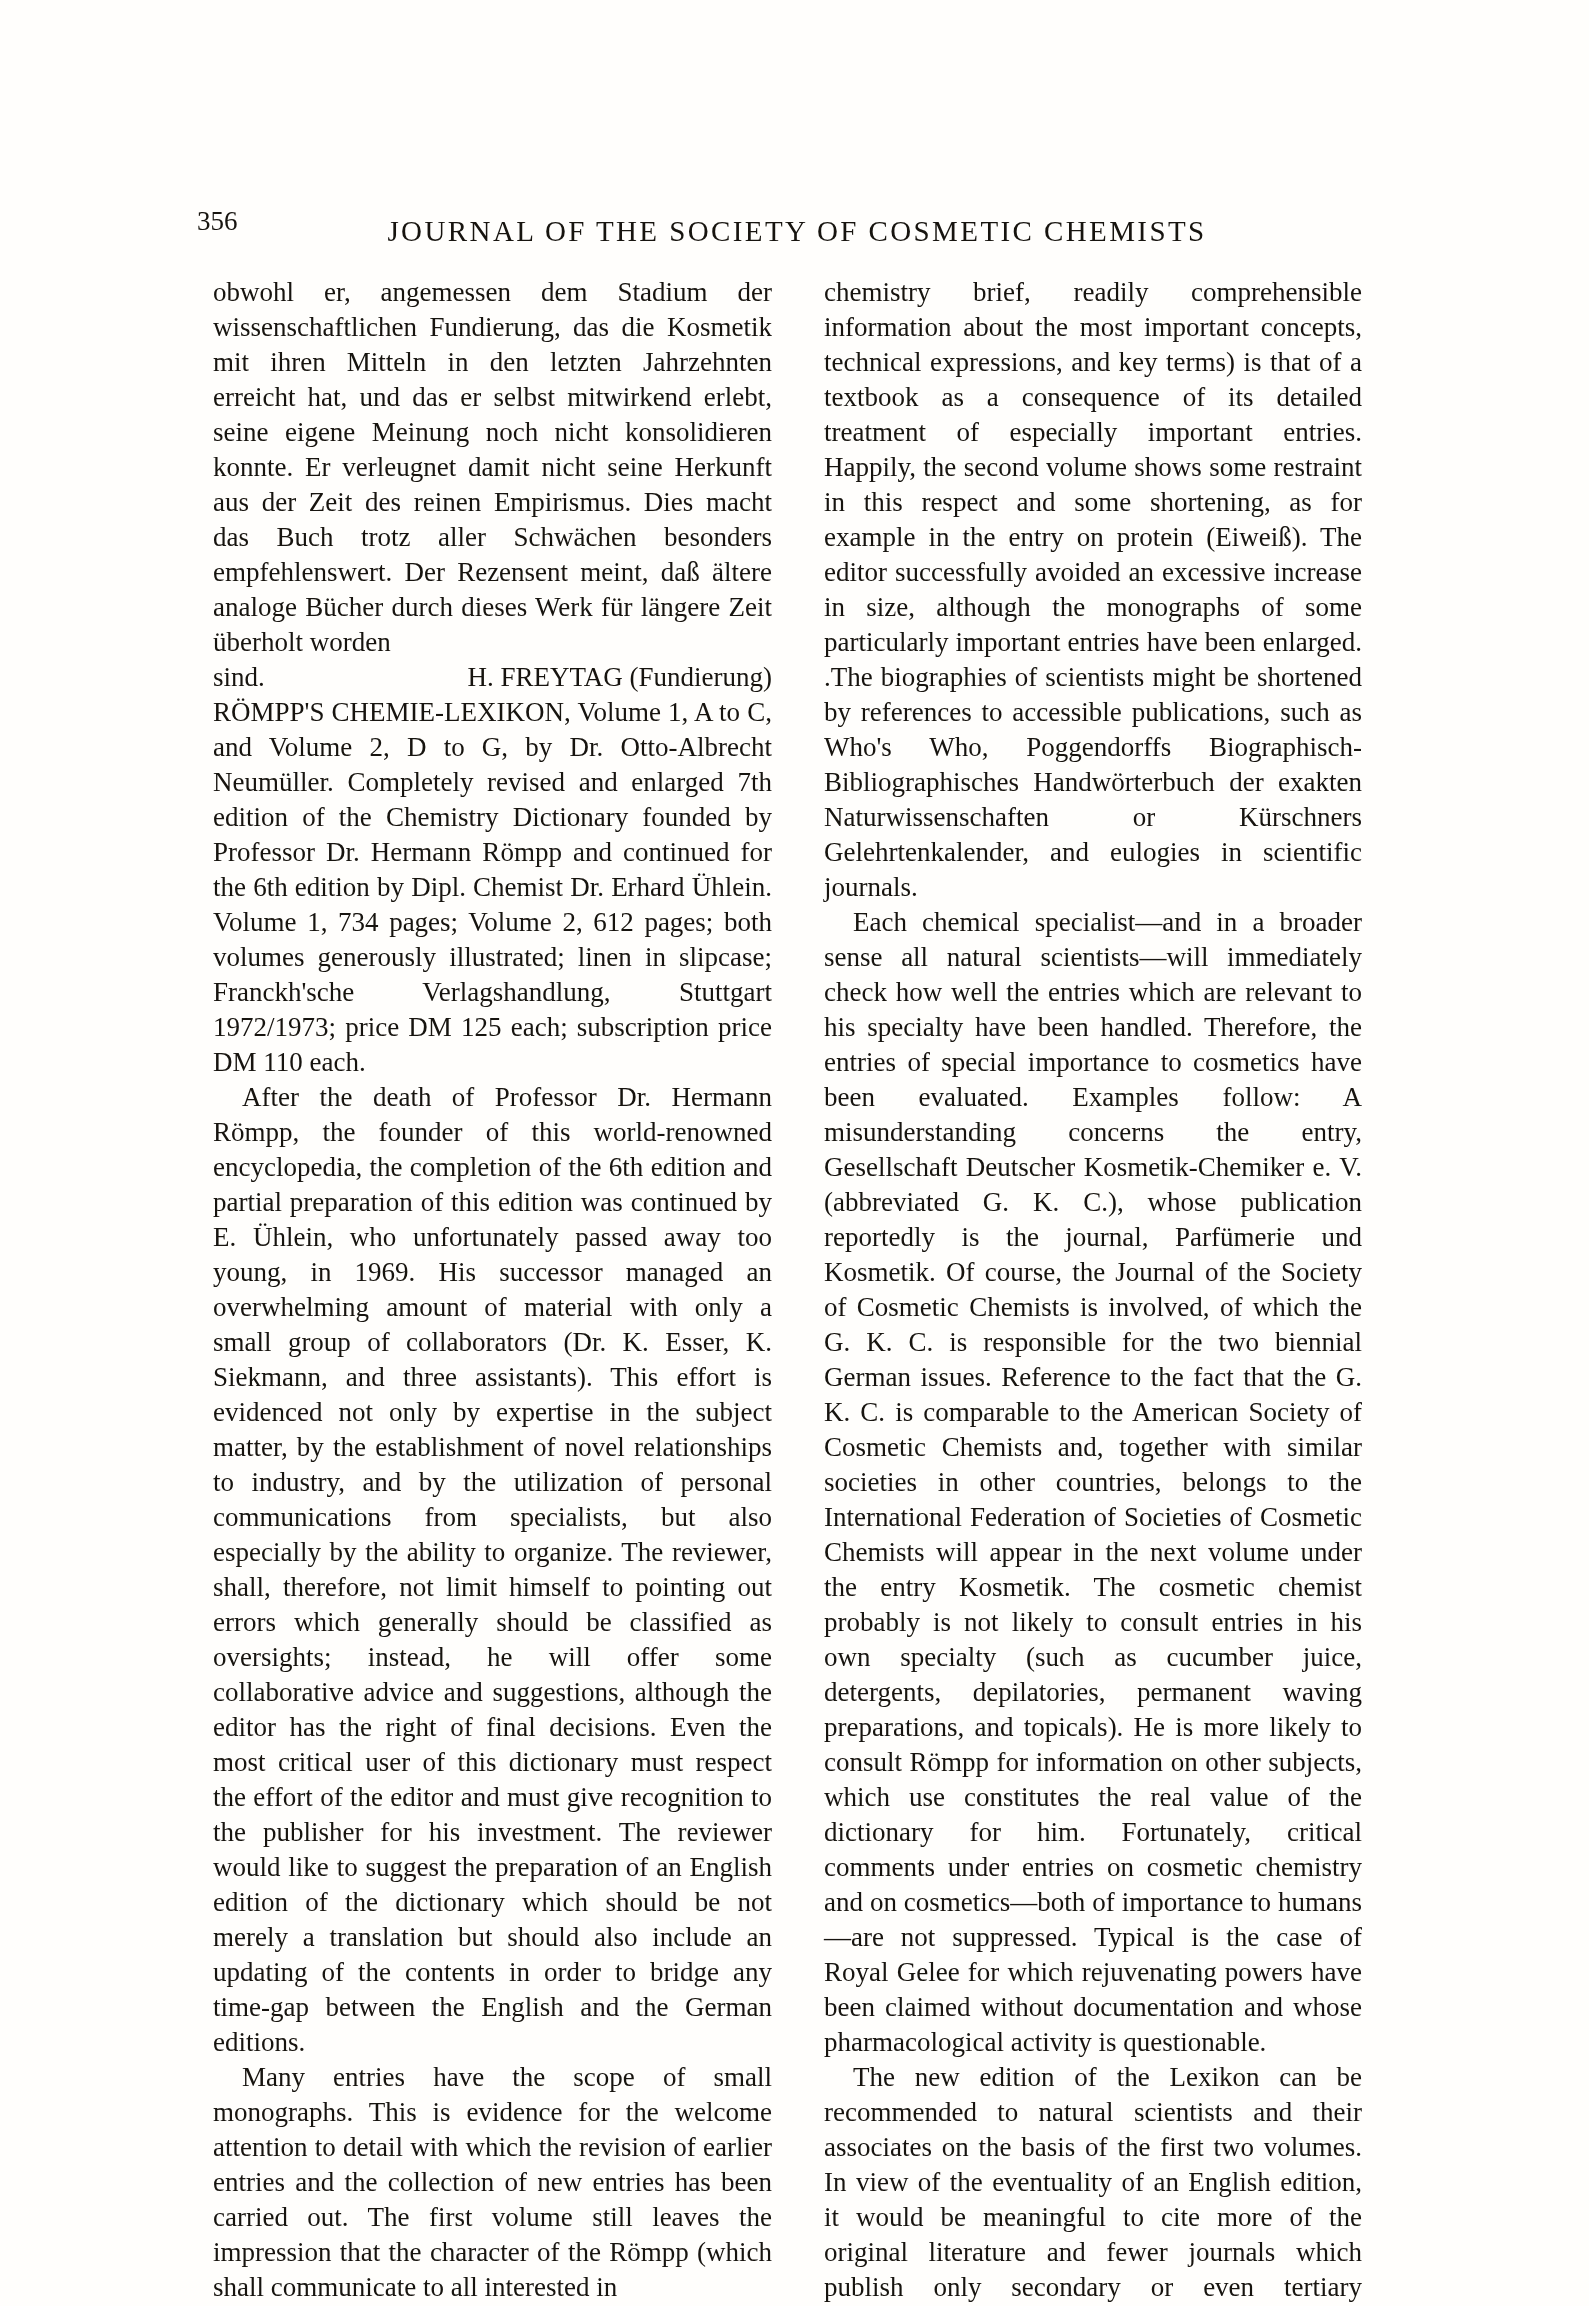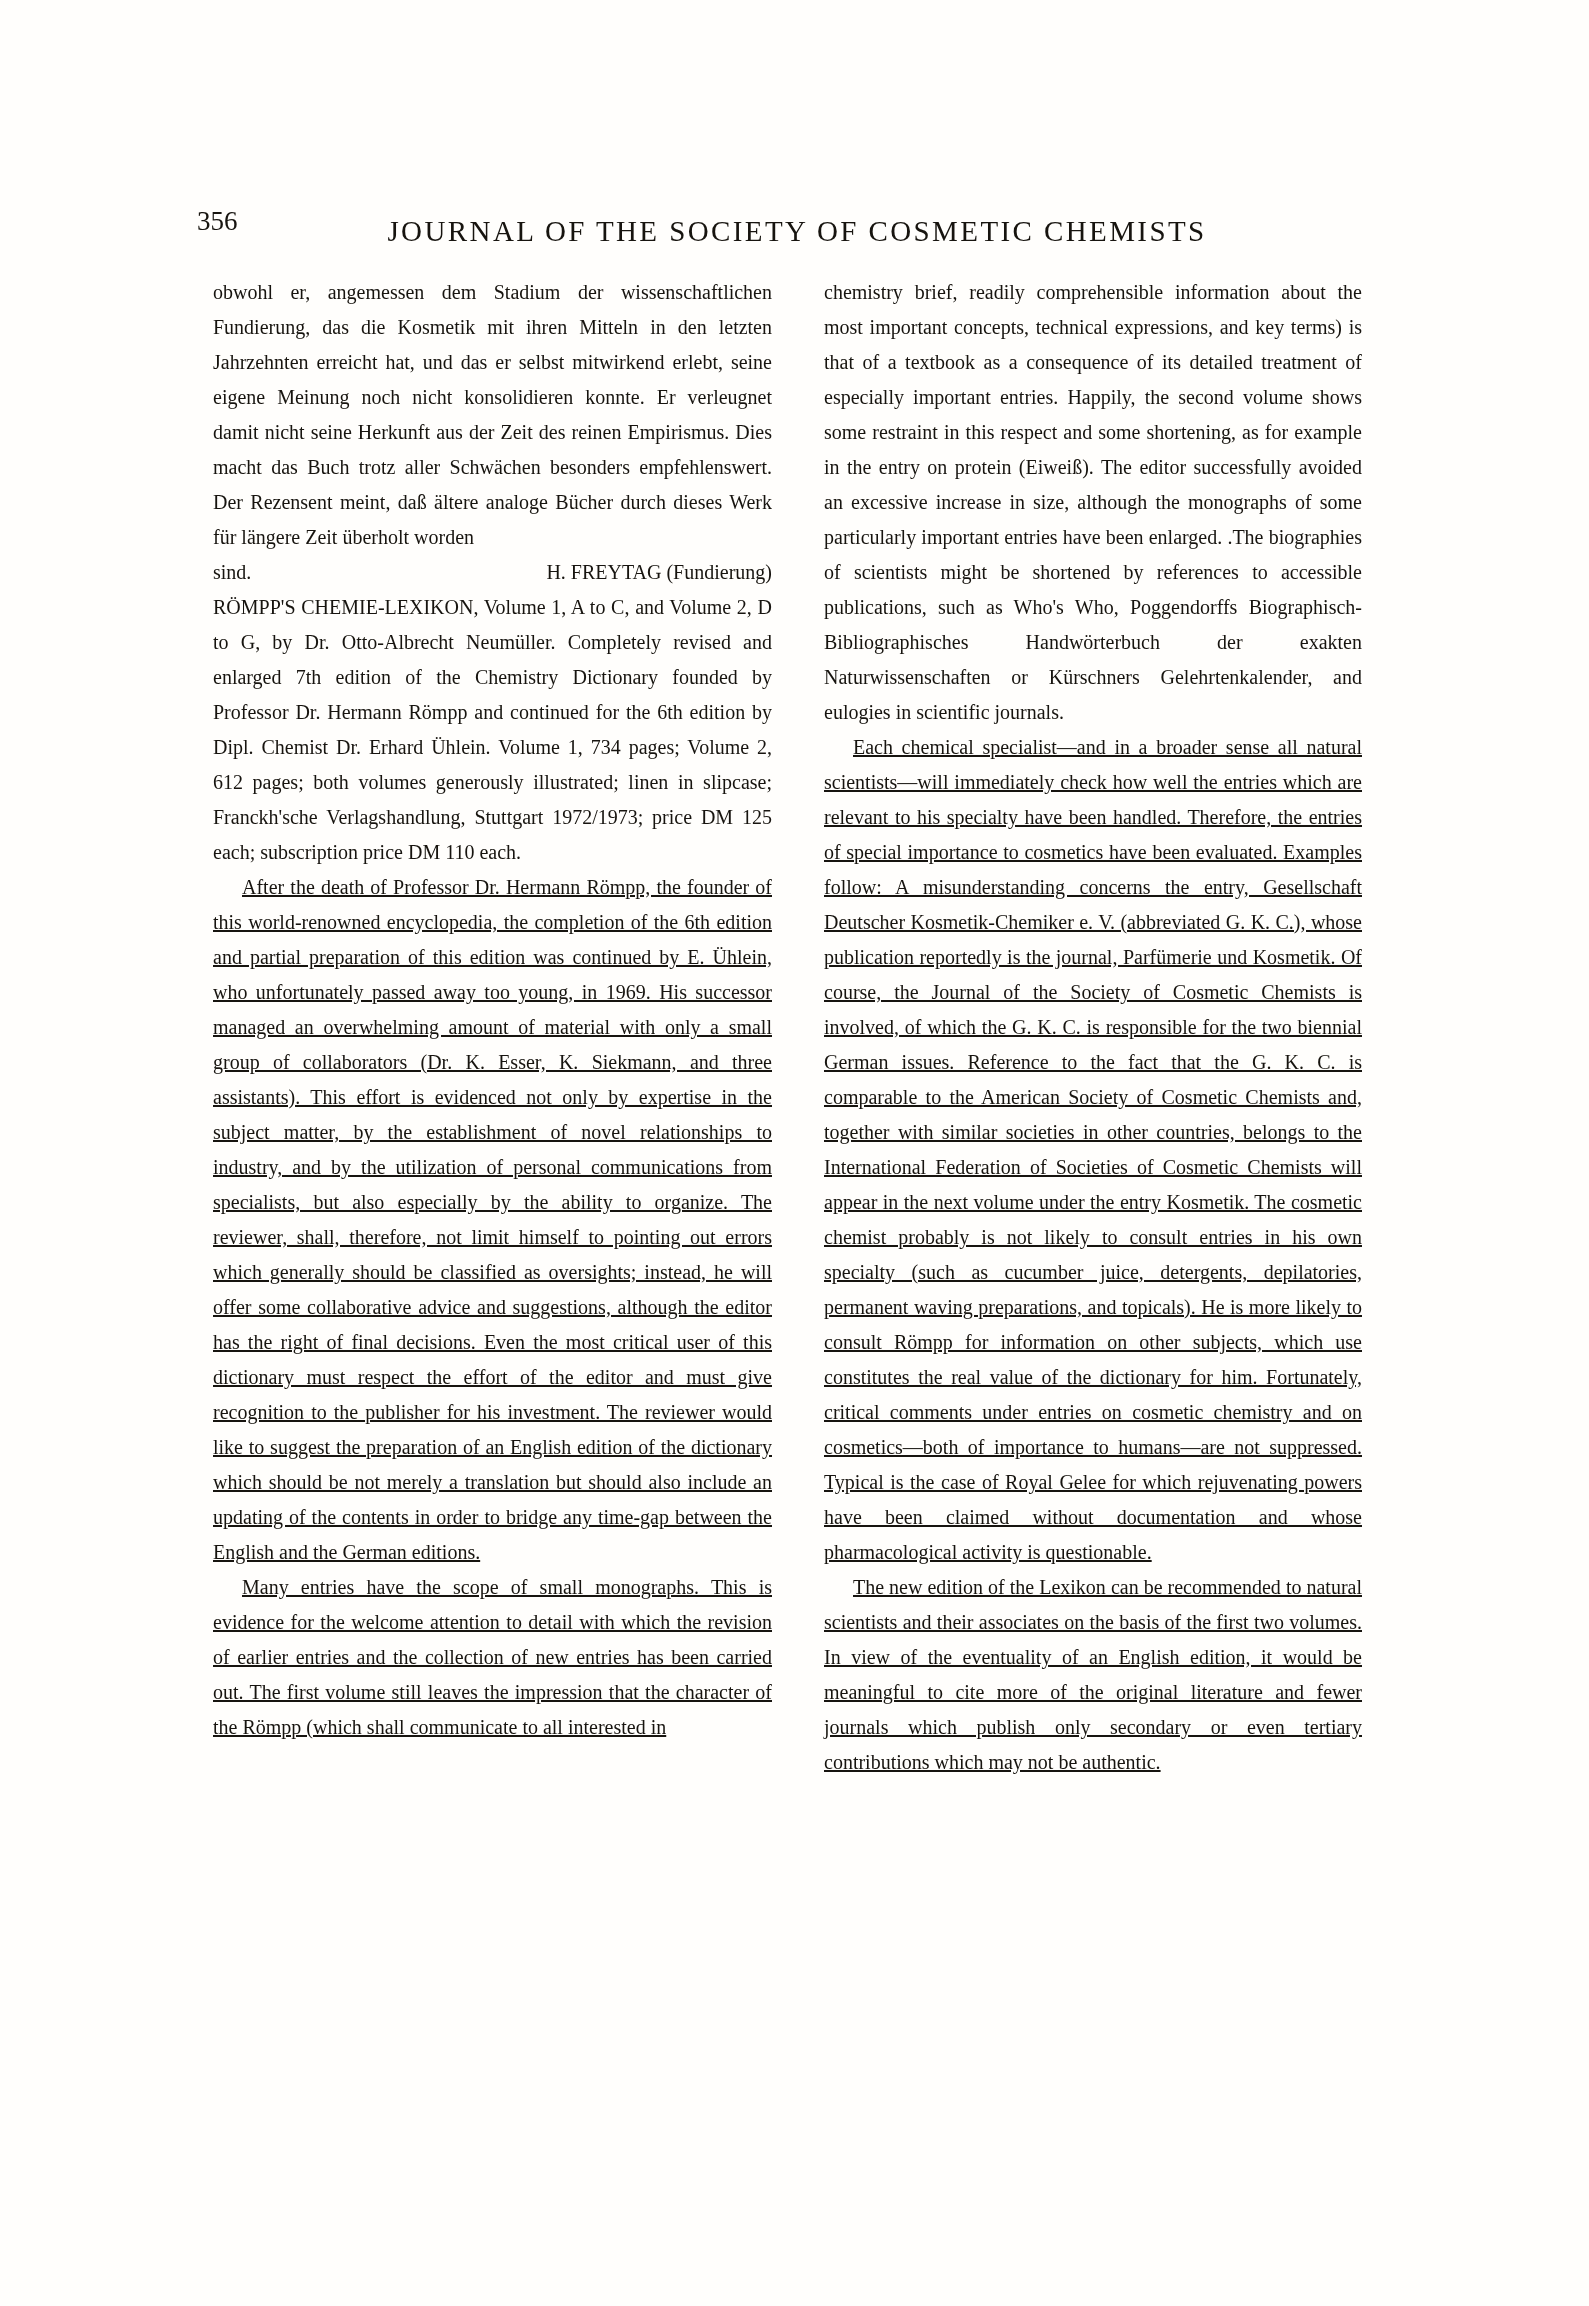--- a/index.html
+++ b/index.html
@@ -30,28 +30,28 @@
     left: 797px;
     transform: translateX(-50%);
     font-size: 29px;
     line-height: 35px;
     letter-spacing: 2.4px;
     white-space: nowrap;
   }
   .col {
     position: absolute;
     top: 275px;
-    font-size: 20px;
+    font-size: 27px;
     line-height: 35px;
     text-align: justify;
   }
   .col-left  { left: 213px; width: 559px; }
   .col-right { left: 824px; width: 538px; }
   .col p { margin: 0; padding: 0; }
-  .col p.indent { text-indent: 29px; text-decoration: underline; }
+  .col p.indent { text-indent: 29px; }
   .sig-line {
     display: flex;
     justify-content: space-between;
     align-items: flex-start;
   }
   .sig-line .sig-name { white-space: nowrap; }
 </style>
 </head>
 <body>
 

